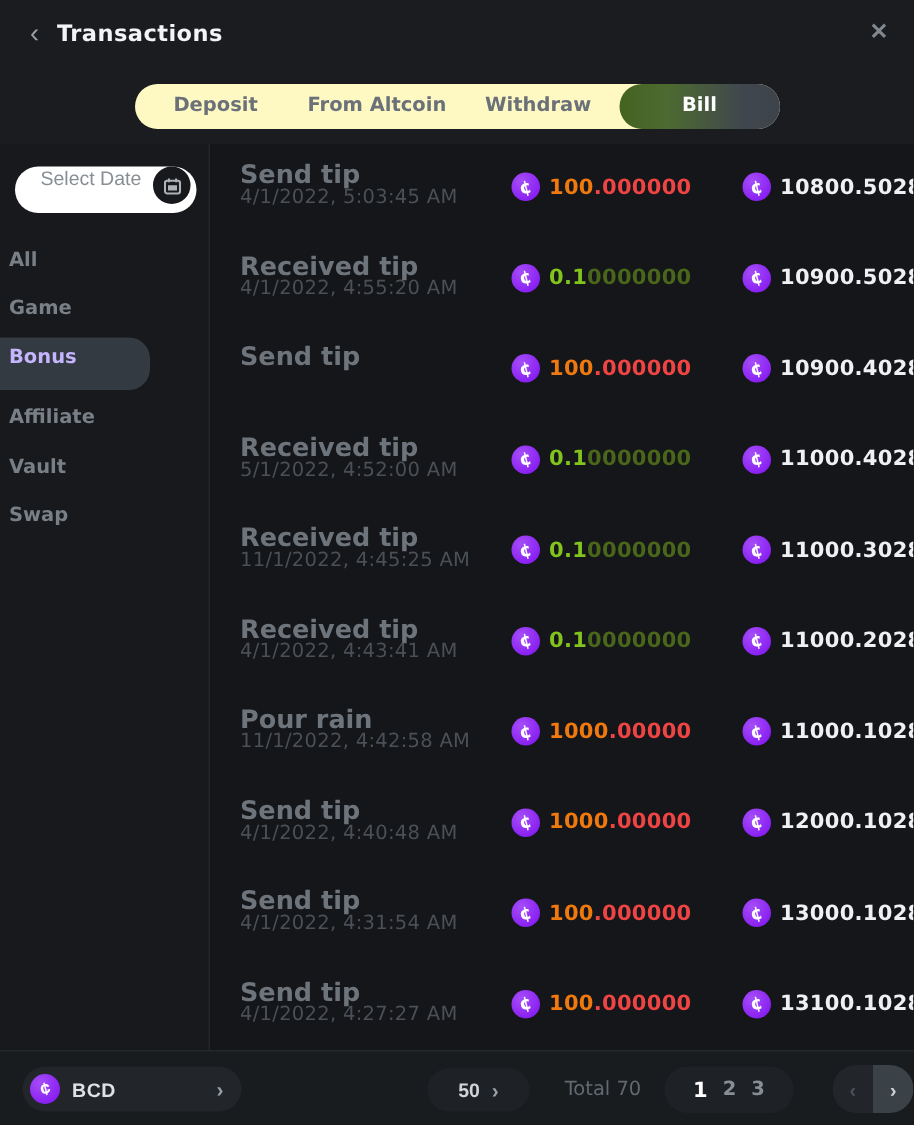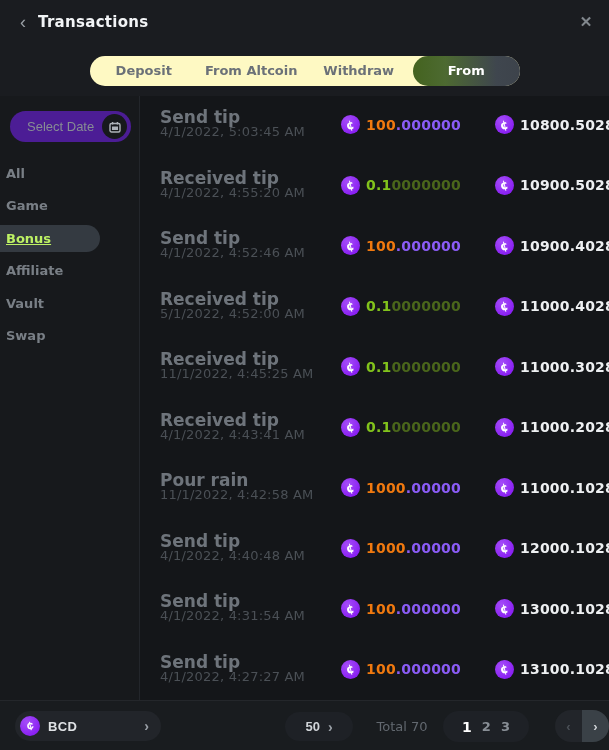--- a/index.html
+++ b/index.html
@@ -27,45 +27,45 @@
     background:linear-gradient(90deg,#44631f 0%,#4d6a31 30%,#3f464e 78%,#3d434b 100%);
     color:#ffffff; font-weight:700; }
 
   
   .content { position:absolute; top:96px; left:0; right:0; bottom:50px; background:#141619; }
   .v-divider { position:absolute; left:139px; top:0; bottom:0; width:1px; background:#23262b; }
 
   
   .sidebar { position:absolute; left:0; top:0; width:139px; bottom:0; background:#17191c; }
   .select-date { position:absolute; left:10px; top:15px; width:121px; height:31px;
-    background:#4c1d95; border:none; border-radius:16px; cursor:pointer;
-    display:flex; align-items:center; padding:0 4px 0 17px; }
+    background:#ffffff; border:none; border-radius:16px; cursor:pointer;
+    display:flex; align-items:flex-start; padding:0 4px 0 17px; }
   .select-date-label { flex:1; font-size:13px; color:#878d94; font-weight:500; text-align:left; }
   .cal-circle { width:25px; height:25px; border-radius:50%; background:#17191c;
     display:flex; align-items:center; justify-content:center; }
   .side-nav { position:absolute; left:0; top:62px; right:0; }
   .side-item { height:32.4px; line-height:32.4px; padding-left:6px; font-size:13px;
     font-weight:600; color:#797f86; cursor:pointer; }
-  .side-item.active { background:#343a41; color:#bef264; font-weight:700;
-    width:100px; height:27px; line-height:27px; border-radius:0 14px 14px 0; margin:2.7px 0;text-decoration:underline; }
+  .side-item.active { background:#343a41; color:#c4b5fd; font-weight:700;
+    width:100px; height:35px; line-height:27px; border-radius:0 14px 14px 0; margin:2.7px 0; }
 
   
   .rows { position:absolute; left:140px; top:4px; right:0; bottom:0; overflow:hidden; }
   .row { position:relative; height:60.5px; }
   .row-type { position:absolute; left:20px; top:7px; font-size:17px; font-weight:600; color:#6e747b; }
   .row-date { position:absolute; left:20px; top:24px; font-size:13px; font-weight:500; color:#4b5056; letter-spacing:.2px; }
   .amount { position:absolute; left:201px; top:15px; display:flex; align-items:center; gap:6px; }
   .balance { position:absolute; left:355px; top:15px; display:flex; align-items:center; gap:6px; }
   .coin { width:19px; height:19px; border-radius:50%; flex:0 0 19px;
     background:radial-gradient(circle at 35% 30%, #a54df8, #7f0ff0);
     color:#ffffff; font-size:12px; font-weight:700; display:flex; align-items:center; justify-content:center; }
   .coin span { transform:rotate(-14deg); }
   .amt { font-size:14px; font-weight:700; letter-spacing:.2px; }
   .amount.orange .amt-main { color:#f0790f; }
-  .amount.orange .amt-dim  { color:#8b5cf6; }
+  .amount.orange .amt-dim  { color:#ef4444; }
   .amount.green  .amt-main { color:#82c31c; }
   .amount.green  .amt-dim  { color:#4a661b; }
   .bal-val { font-size:14px; font-weight:700; color:#eef0f2; letter-spacing:.2px; }
 
   
   .ftr { position:absolute; left:0; right:0; bottom:0; height:50px; background:#191c1f; border-top:1px solid #24272b; }
   .bcd-btn { position:absolute; left:15px; top:10px; width:146px; height:30px; background:#22252a;
     border:none; border-radius:16px; cursor:pointer; display:flex; align-items:center; padding:0 12px 0 5px; }
   .bcd-btn .coin { width:20px; height:20px; flex:0 0 20px; }
   .bcd-label { flex:1; text-align:left; margin-left:8px; font-size:13px; font-weight:600; color:#dfe2e5; letter-spacing:.4px; }
@@ -98,21 +98,21 @@
   </div>
 
   <div class="tabs">
 
       <div class="tab">Deposit</div>
 
       <div class="tab">From Altcoin</div>
 
       <div class="tab">Withdraw</div>
 
-      <div class="tab active">From</div>
+      <div class="tab active">Bill</div>
     </div>
 
   <div class="content">
     <div class="sidebar">
       <button class="select-date">
         <span class="select-date-label">Select Date</span>
         <span class="cal-circle">
           <svg class="cal-svg" width="12" height="12" viewBox="0 0 12 12">
             <rect x="1" y="2.5" width="10" height="8.5" rx="1.5" fill="none" stroke="#aeb3b9" stroke-width="1.4"></rect>
             <line x1="3.6" y1="1" x2="3.6" y2="3.5" stroke="#aeb3b9" stroke-width="1.4"></line>
@@ -169,21 +169,20 @@
           <div class="balance">
             <span class="coin">
               <span>¢</span>
             </span>
             <span class="bal-val">10900.5028</span>
           </div>
         </div>
 
         <div class="row">
           <div class="row-type">Send tip</div>
-          <div class="row-date">4/1/2022, 4:52:46 AM</div>
           <div class="amount orange">
             <span class="coin">
               <span>¢</span>
             </span>
             <span class="amt"><span class="amt-main">100</span><span class="amt-dim">.000000</span></span>
           </div>
           <div class="balance">
             <span class="coin">
               <span>¢</span>
             </span>

